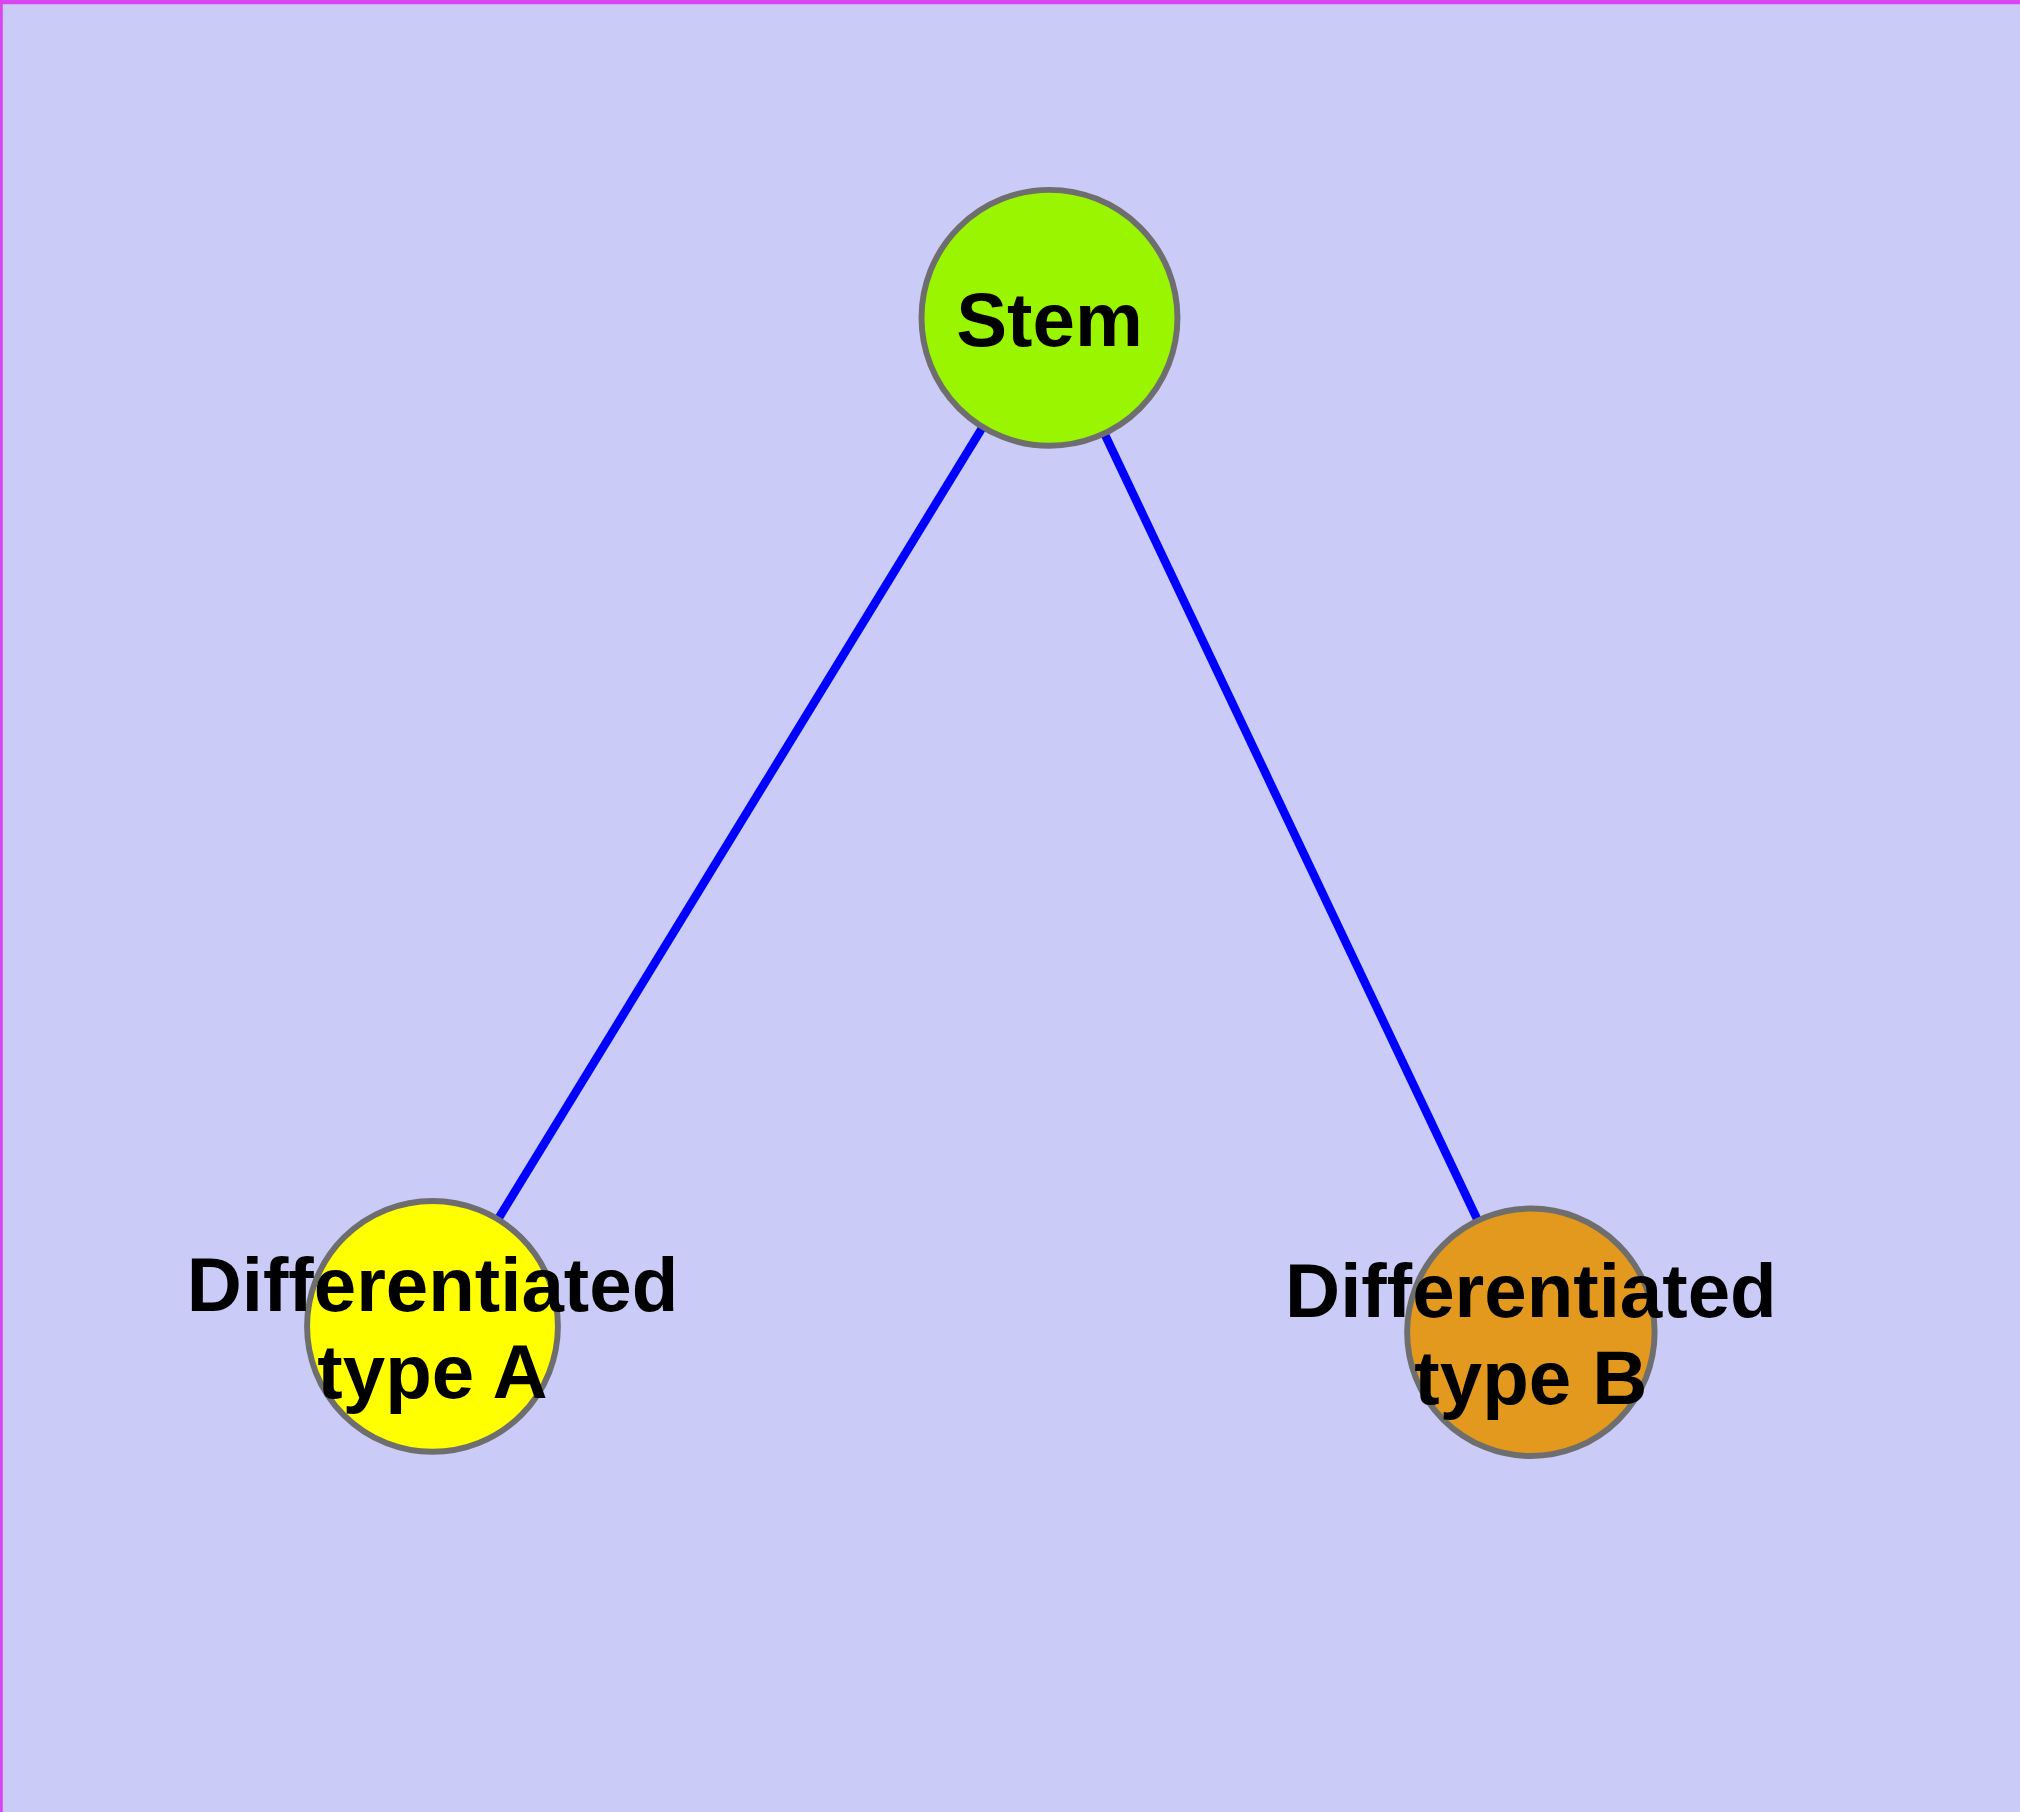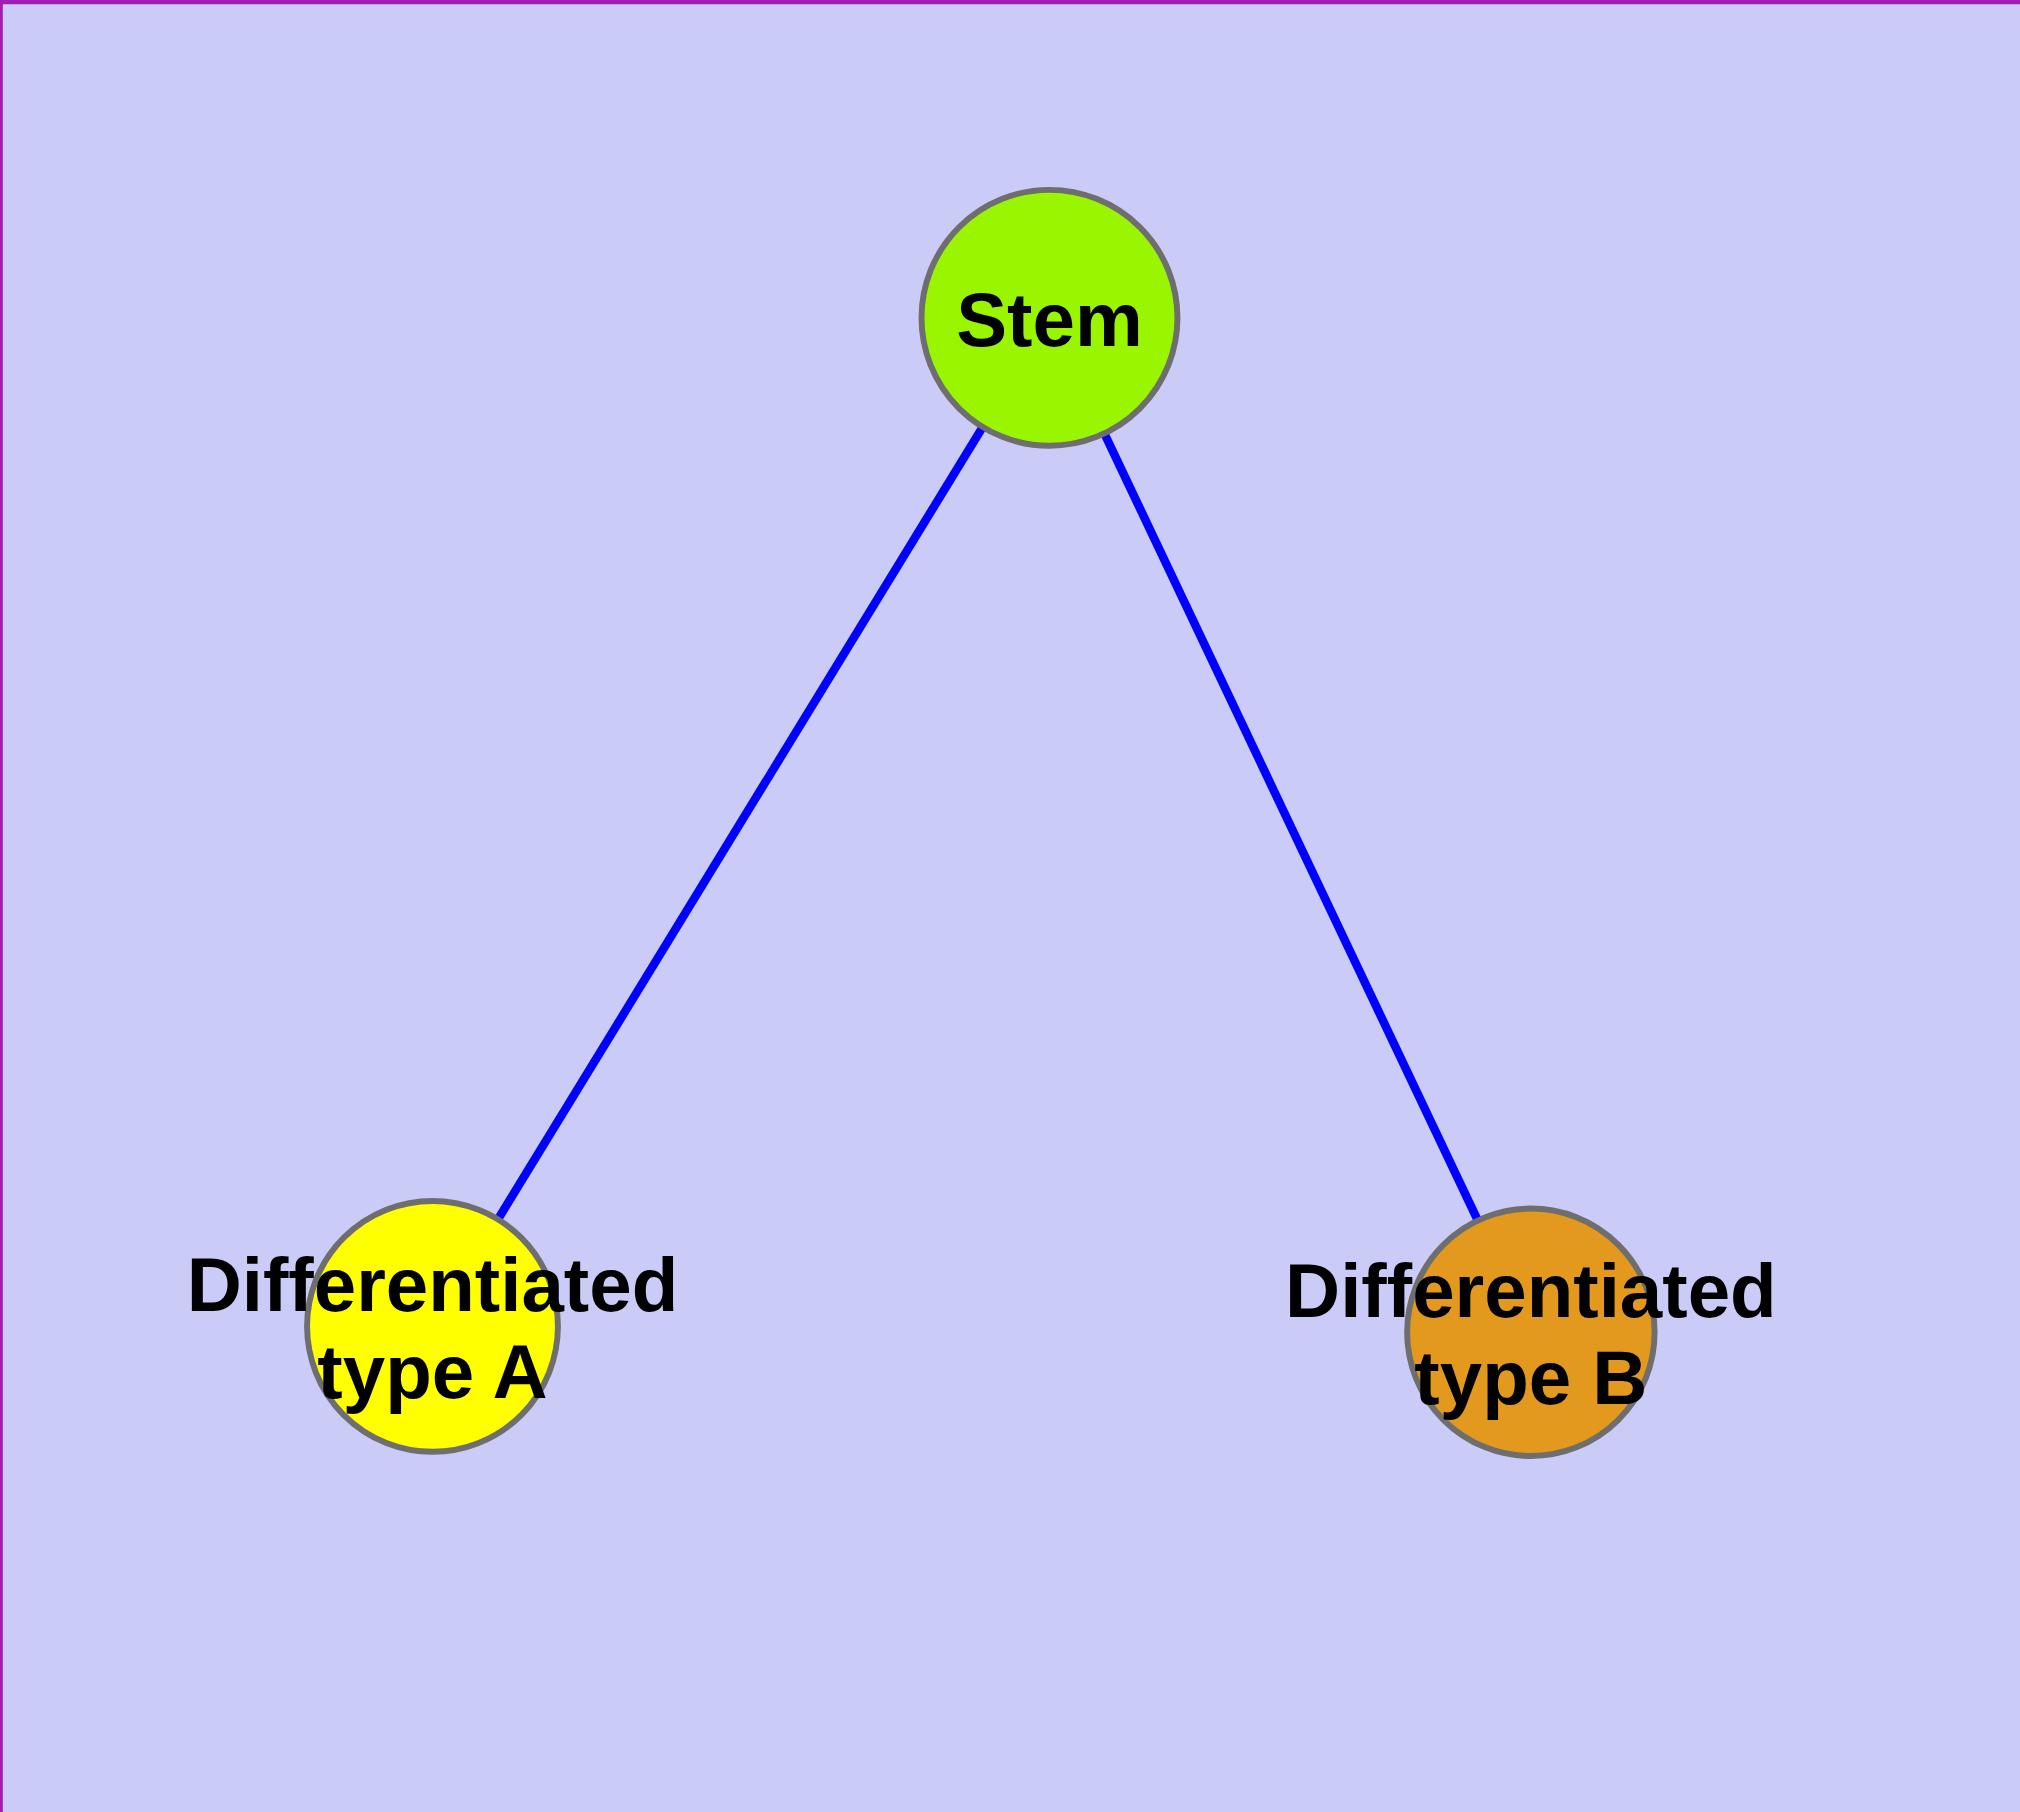--- a/index.html
+++ b/index.html
@@ -8,21 +8,21 @@
     background: #ffffff;
     width: 2021px;
     height: 1812px;
     overflow: hidden;
     font-family: "Liberation Sans", sans-serif;
   }
   .stage {
     position: relative;
     width: 2021px;
     height: 1812px;
-    background: #a21caf;
+    background: #d946ef;
   }
   svg.graph {
     position: absolute;
     left: 0;
     top: 0;
     display: block;
   }
   .edge-line {
     stroke-width: 10;
     fill: none;

